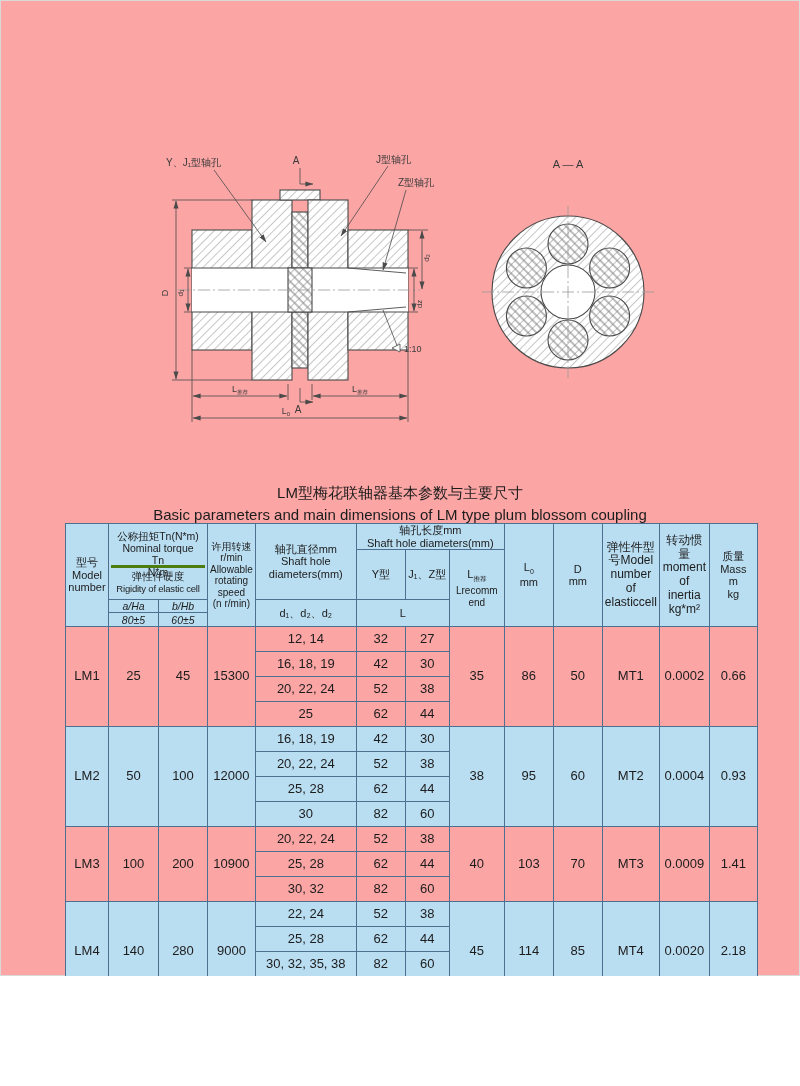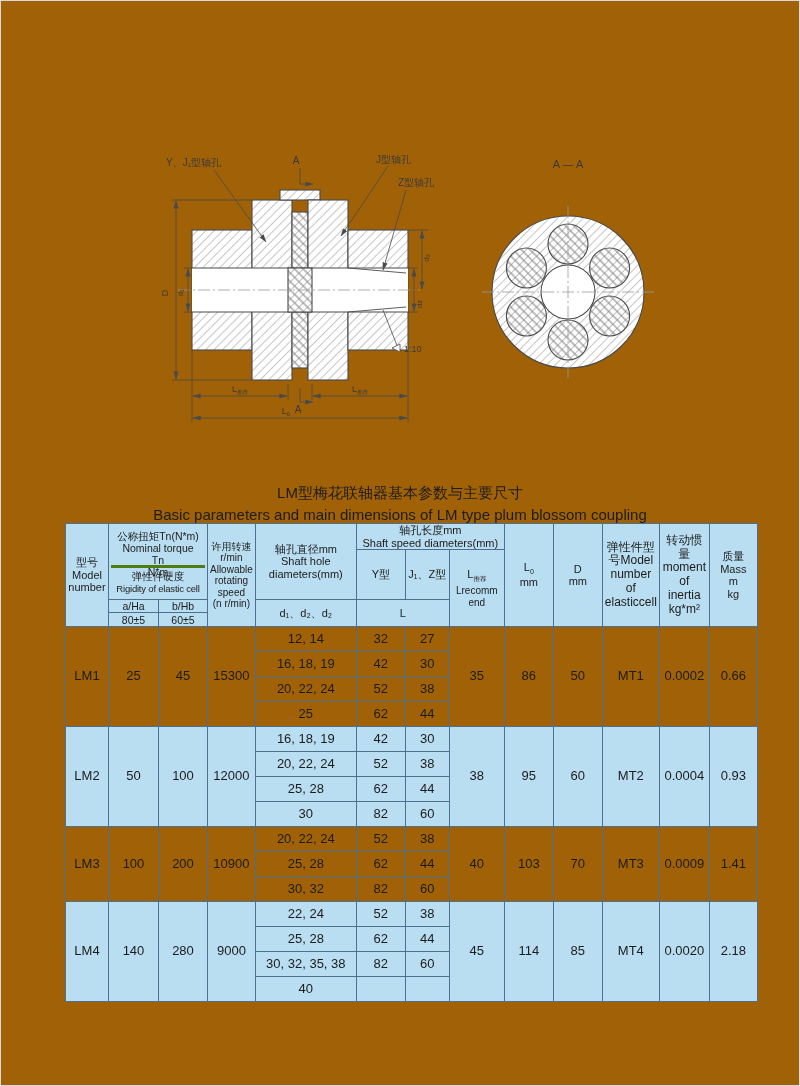--- a/index.html
+++ b/index.html
@@ -1,36 +1,36 @@
 <!DOCTYPE html>
 <html><head>
 <meta charset="utf-8">
 <style>
   html,body{margin:0;padding:0;background:#fff;}
-  .page{position:relative;width:800px;height:1086px;background:#a16207;
+  .page{position:relative;width:800px;height:976px;background:#fca5a5;
         box-shadow:inset 0 0 0 1px #d9d9d9;overflow:hidden;
         font-family:"Liberation Sans","DejaVu Sans",sans-serif;color:#1c1c1c;}
   
   .fig{position:absolute;left:148px;top:152px;width:520px;height:280px;}
   .fig text{fill:#3a3a3a;font-family:"Liberation Sans","DejaVu Sans",sans-serif;}
   
   .cap{position:absolute;left:0;width:800px;text-align:center;font-size:15px;}
   
   table.params{position:absolute;left:65px;top:523px;border-collapse:collapse;table-layout:fixed;
                font-size:13px;}
   table.params td{border:1px solid #4d7090;padding:0 2px;vertical-align:middle;text-align:center;
                   overflow:hidden;line-height:1.15;}
   tr.h1{height:25px;} tr.h2{height:50px;} tr.h3{height:13px;} tr.h4{height:14px;}
   tr.sub{height:25px;}
   .blue td{background:#b9ddf1;}
   td.l{text-align:left;padding:0 5px;}
   td.hd{font-size:11px;}
   .pre{white-space:pre-line;}
   td.xs{font-size:12px;}
-  .xs2{font-size:10.5px;}
+  .xs2{font-size:10.5px;font-style:italic;}
   td.sp{font-size:10px;padding:0 3px;}
   td.tcell{padding:0;vertical-align:top;text-align:left;}
   .tq{height:35px;border-bottom:3px solid #4d7c0f;padding:2px 4px 0 4px;font-size:10.5px;}
   .rg{padding:2px 4px 0 4px;font-size:10.5px;text-align:center;}
   .rg .en{font-size:9.5px;letter-spacing:-0.2px;}
   td.lt{border-bottom:1px solid #9fb4c4;}
   sub{font-size:7px;} sub.cjk{font-size:6.5px;}
   .lrec-en{font-size:10px;white-space:pre-line;display:block;margin-top:2px;}
 </style>
 </head>
@@ -172,21 +172,21 @@
       <td class="hd l pre sp" rowspan="4">许用转速
 r/min
 Allowable
 rotating
 speed
 (n r/min)</td>
       <td class="hd l pre" rowspan="2">轴孔直径mm
 Shaft hole
 diameters(mm)</td>
       <td class="hd l pre" colspan="3">轴孔长度mm
-Shaft speed diameters(mm)</td>
+Shaft hole diameters(mm)</td>
       <td class="hd" rowspan="4">
         <span>L</span><sub>0</sub><br>
         <span>mm</span>
       </td>
       <td class="hd" rowspan="4">
         <span>D</span><br>
         <span>mm</span>
       </td>
       <td class="xs" rowspan="4">弹性件型号Model number of elasticcell</td>
       <td class="xs pre" rowspan="4">转动惯量

